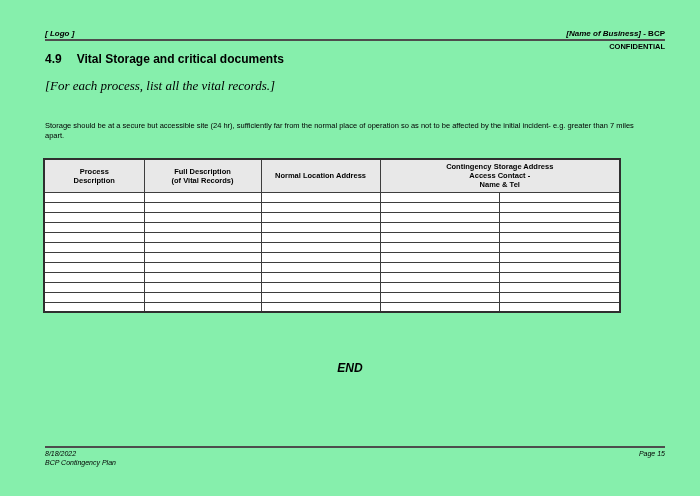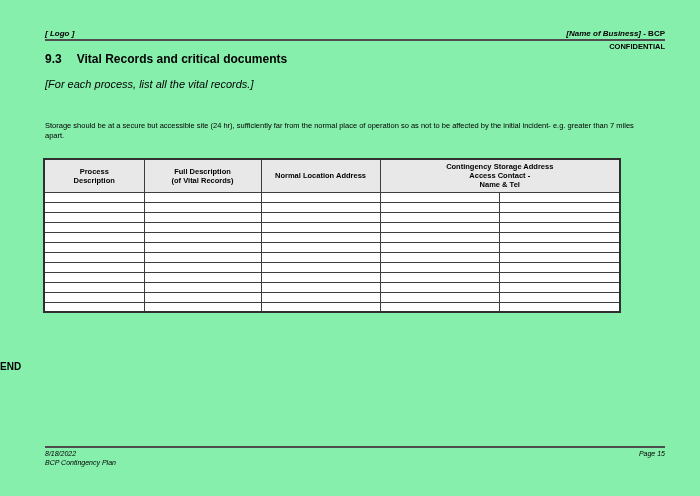--- a/index.html
+++ b/index.html
@@ -47,22 +47,23 @@
     top: 52px; left: 45px;
     font-size: 12px;
     font-weight: bold;
   }
   .section-num { margin-right: 15px; }
 
   
   .note {
     position: absolute;
     top: 78px; left: 45px;
-    font-size: 11px;
-    font-style: italic;
+    font-size: 13px;
+    font-style: italic;
+    font-family: Liberation Serif, serif;
   }
   .para { 
     position: absolute;
     left: 45px; width: 606px;
     font-size: 7.5px;
     line-height: 9.5px;
   }
   .para-1 { top: 93px; }
   .para-2 { top: 121px; }
 
@@ -89,23 +90,24 @@
     white-space: pre-line;
     line-height: 9px;
   }
   .vital-table tbody tr { height: 10px; }
   .vital-table td { background: #ffffff; }
 
   
   .end-marker {
     position: absolute;
     top: 361px; left: 0; right: 0;
-    text-align: left;
-    font-size: 10px;
-    font-weight: bold;
+    text-align: center;
+    font-size: 12px;
+    font-weight: bold;
+    font-style: italic;
   }
 
   
   .footer {
     position: absolute;
     top: 446px; left: 45px; right: 35px;
     border-top: 2px solid #4d4d4d;
     padding-top: 2px;
     display: flex;
     justify-content: space-between;
@@ -123,21 +125,21 @@
   <div class="header-band">
     <span class="logo">[ Logo ]</span>
     <span class="biz-center">
       <span class="biz-name">[Name of Business]</span><span> - BCP</span>
     </span>
   </div>
 
   <div class="confidential">CONFIDENTIAL</div>
 
   <div class="section-heading">
-    <span class="section-num">9.3</span><span>Vital Records and critical documents</span>
+    <span class="section-num">4.9</span><span>Vital Storage and critical documents</span>
   </div>
 
   <div class="note">[For each process, list all the vital records.]</div>
 
   <div class="para para-2">Storage should be at a secure but accessible site (24 hr), sufficiently far from the normal place of operation so as not to be affected by the initial incident- e.g. greater than 7 miles apart.</div>
 
   <table class="vital-table">
     <colgroup>
       <col style="width:100px">
       <col style="width:117px">

